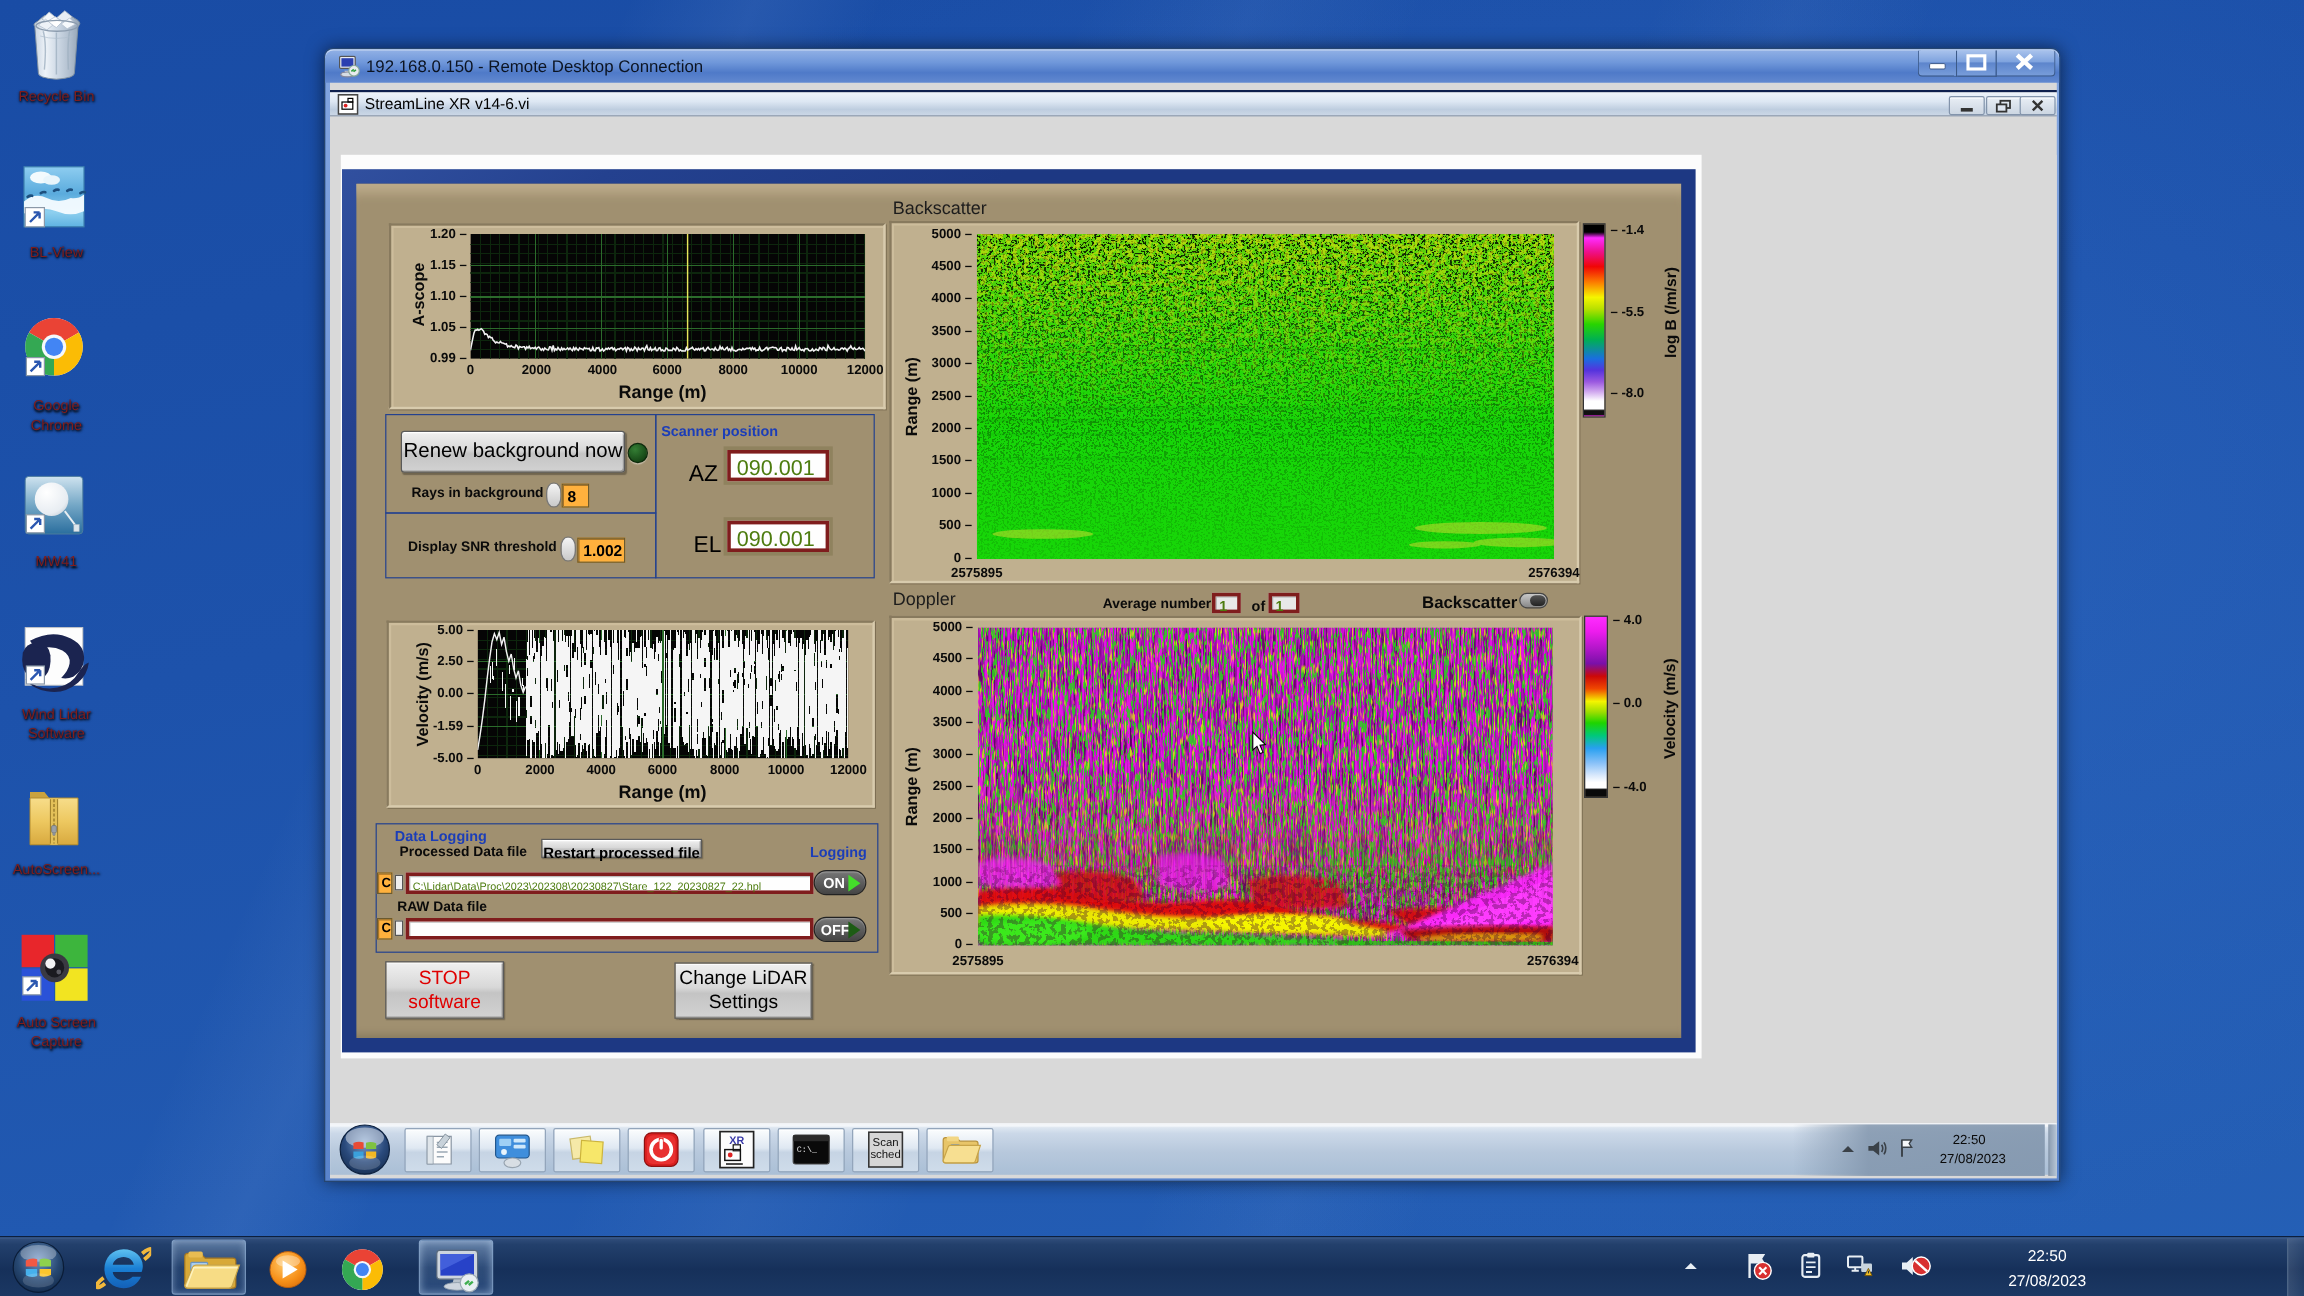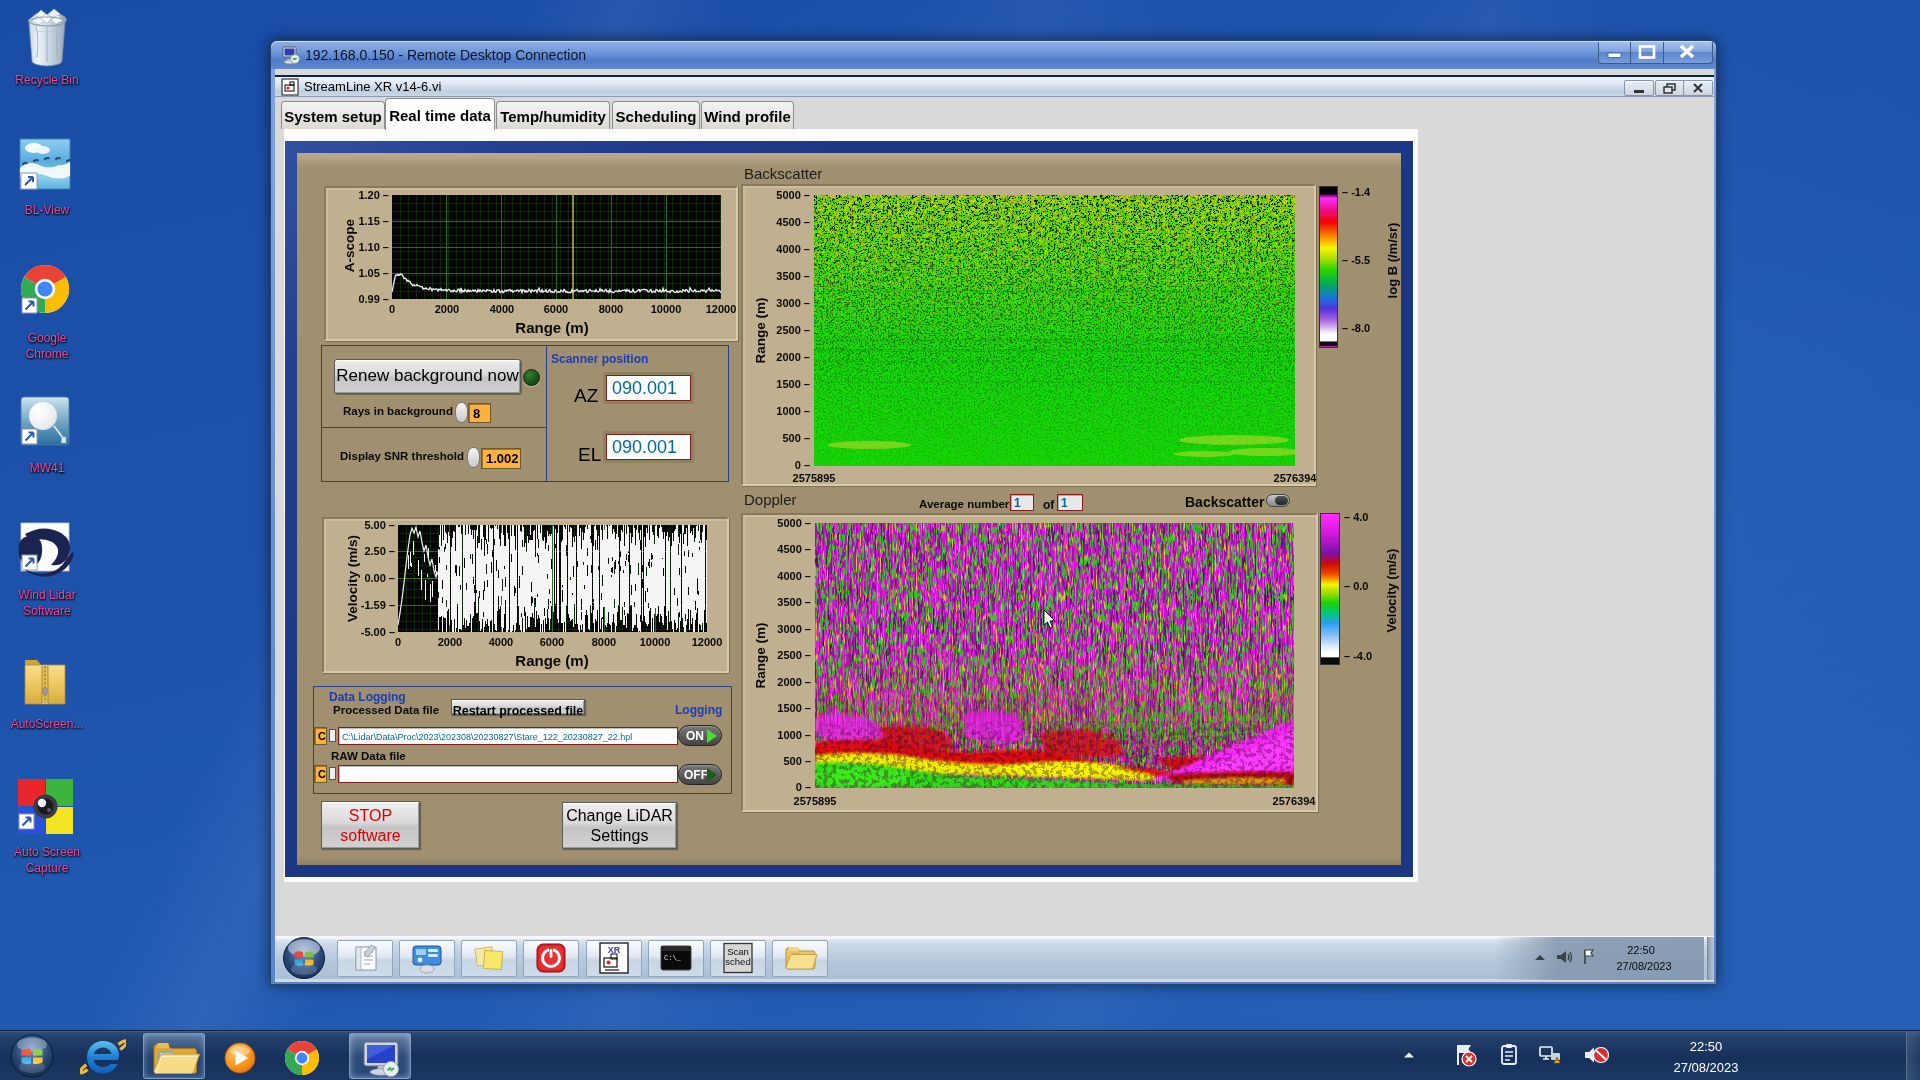--- a/index.html
+++ b/index.html
@@ -4,21 +4,21 @@
 <style>
 * { margin:0; padding:0; box-sizing:border-box; }
 html,body { width:1920px; height:1080px; overflow:hidden; }
 body { font-family:"Liberation Sans", sans-serif; position:relative;
   background:
     linear-gradient(113deg, rgba(255,255,255,0) 22%, rgba(195,218,255,0.08) 26.5%, rgba(255,255,255,0) 31%, rgba(255,255,255,0) 38%, rgba(195,218,255,0.06) 44%, rgba(255,255,255,0) 50%, rgba(255,255,255,0) 58%, rgba(195,218,255,0.05) 63%, rgba(255,255,255,0) 68%),
     radial-gradient(ellipse 1500px 950px at 72% 42%, rgba(62,122,212,0.30), rgba(62,122,212,0) 65%),
     linear-gradient(168deg, #194ca5 0%, #1d52ab 40%, #2159b1 70%, #2560b6 100%);
 }
 .abs { position:absolute; }
-.dico { position:absolute; width:96px; text-align:center; color:#ec4899; font-size:12px; }
+.dico { position:absolute; width:96px; text-align:center; color:#7f1d1d; font-size:12px; }
 .dlabel { text-shadow: 0 1px 2px rgba(0,0,0,0.9), 1px 1px 2px rgba(0,0,0,0.8); line-height:16px; }
 
 #rdpwin { position:absolute; left:270px; top:40px; width:1447px; height:945px;
   border:1px solid #26456f; border-radius:7px 7px 0 0;
   background:linear-gradient(180deg,#82a5e0 0%, #6890d4 50%, #5a84cc 100%);
   box-shadow: 0 0 14px rgba(0,0,0,0.55);
 }
 #rdptitle { position:absolute; left:0; top:0; width:100%; height:28px; border-radius:7px 7px 0 0;
   background:linear-gradient(180deg,#93b2e6 0%, #6f97da 40%, #4f7ac8 70%, #6289d0 100%);
   box-shadow: inset 0 1px 0 rgba(255,255,255,0.55);
@@ -53,21 +53,21 @@
 .chartbox { position:absolute; background:#c0b08f;
   border-top:2px solid #887a5e; border-left:2px solid #887a5e;
   border-bottom:2px solid #d8cbad; border-right:2px solid #d8cbad;
   box-shadow: inset 2px 2px 0 #cdbd9c, 1px 1px 0 rgba(60,50,30,0.35); }
 .axlbl { position:absolute; font-size:11px; font-weight:bold; color:#0a0a0a; white-space:nowrap; }
 .rot { transform:rotate(-90deg); transform-origin:center; white-space:nowrap; }
 .bluebox { position:absolute; border:1px solid #24418f; }
 .bluecap { position:absolute; color:#1b3db8; font-weight:bold; font-size:13px; }
 .lvbtn { position:absolute; background:linear-gradient(180deg,#f0f0f0 0%,#d8d8d8 45%,#c4c4c4 55%,#d2d2d2 100%); border:1px solid #5a5a5a; box-shadow: inset 0 1px 0 #fff, inset -1px -1px 0 #9a9a9a, 1px 1px 1px rgba(0,0,0,0.3); text-align:center; color:#000; }
 .orangefld { position:absolute; background:#ffb13d; border:1px solid #6a5a30; box-shadow: inset 1px 1px 0 rgba(0,0,0,0.35); font-size:13px; font-weight:bold; color:#000; padding:2px 0 0 4px; }
-.whitefld { position:absolute; background:#fefefe; border:1px solid #7f1d1d; box-shadow: inset 1px 1px 0 rgba(0,0,0,0.25); color:#0369a1; }
+.whitefld { position:absolute; background:#fefefe; border:3px solid #7f1d1d; box-shadow: inset 1px 1px 0 rgba(0,0,0,0.25); color:#4d7c0f; }
 .spinner { position:absolute; width:13px; height:21px; background:linear-gradient(180deg,#f5f5f5,#c9c9c9); border:1px solid #777; border-radius:6px/9px; }
 
 #rtaskbar { position:absolute; left:0; bottom:3px; width:1439px; height:43px;
   background:linear-gradient(180deg,#e7eef6 0%, #cbd8e8 18%, #b7c8dc 55%, #aabfd6 100%);
   border-top:1px solid #f5f8fc; box-shadow: inset 0 2px 1px rgba(255,255,255,0.6); }
 .rtbtn { position:absolute; top:3px; width:56px; height:37px; background:linear-gradient(180deg,#fbfdfe 0%, #dfe8f2 45%, #c6d4e4 55%, #cfdcea 100%); border:1px solid #93a5bb; border-radius:2px; box-shadow: inset 0 1px 0 #fff; }
 #rtray { position:absolute; right:10px; top:0; width:210px; height:43px; background:linear-gradient(90deg, rgba(143,160,180,0) 0%, rgba(130,150,173,0.85) 30%, rgba(130,150,173,0.9) 100%); }
 
 #htaskbar { position:absolute; left:0; top:1030px; width:1920px; height:50px;
   background:linear-gradient(180deg,#33507e 0%, #23406c 12%, #16305a 55%, #1b3863 100%);
@@ -271,27 +271,20 @@
           <svg width="28" height="14">
             <rect x="11" y="3" width="8" height="6" fill="none" stroke="#333" stroke-width="1.5"></rect>
             <rect x="8" y="6" width="8" height="6" fill="#dde4ee" stroke="#333" stroke-width="1.5"></rect>
           </svg>
         </div>
       <div class="clsbtn" style="right:1px;">
           <svg width="28" height="14">
             <path d="M10 3 L18 11 M18 3 L10 11" stroke="#333" stroke-width="2"></path>
           </svg>
         </div>
-    </div>
-    <div id="tabstrip">
-      <div class="tab" style="left:6px; width:104px;">System setup</div>
-      <div class="tab" style="left:221px; width:114px;">Temp/humidity</div>
-      <div class="tab" style="left:337px; width:88px;">Scheduling</div>
-      <div class="tab" style="left:426px; width:93px;">Wind profile</div>
-      <div class="tab active" style="left:110px; width:110px;">Real time data</div>
     </div>
     <div id="content">
       <div id="fpwhite"></div>
       <div id="fpanel">
         <div id="tan">
 
           <div class="chartbox" style="left:27px; top:33px; width:414px; height:155px;"></div>
           <div class="axlbl rot" style="left:22px; top:85px; width:60px; text-align:center; font-size:13.5px;">A-scope</div>
           <svg class="abs" style="left:95px; top:42px;" width="329" height="104" viewBox="0 0 329 104">
             <rect width="329" height="104" fill="#050505"></rect>

